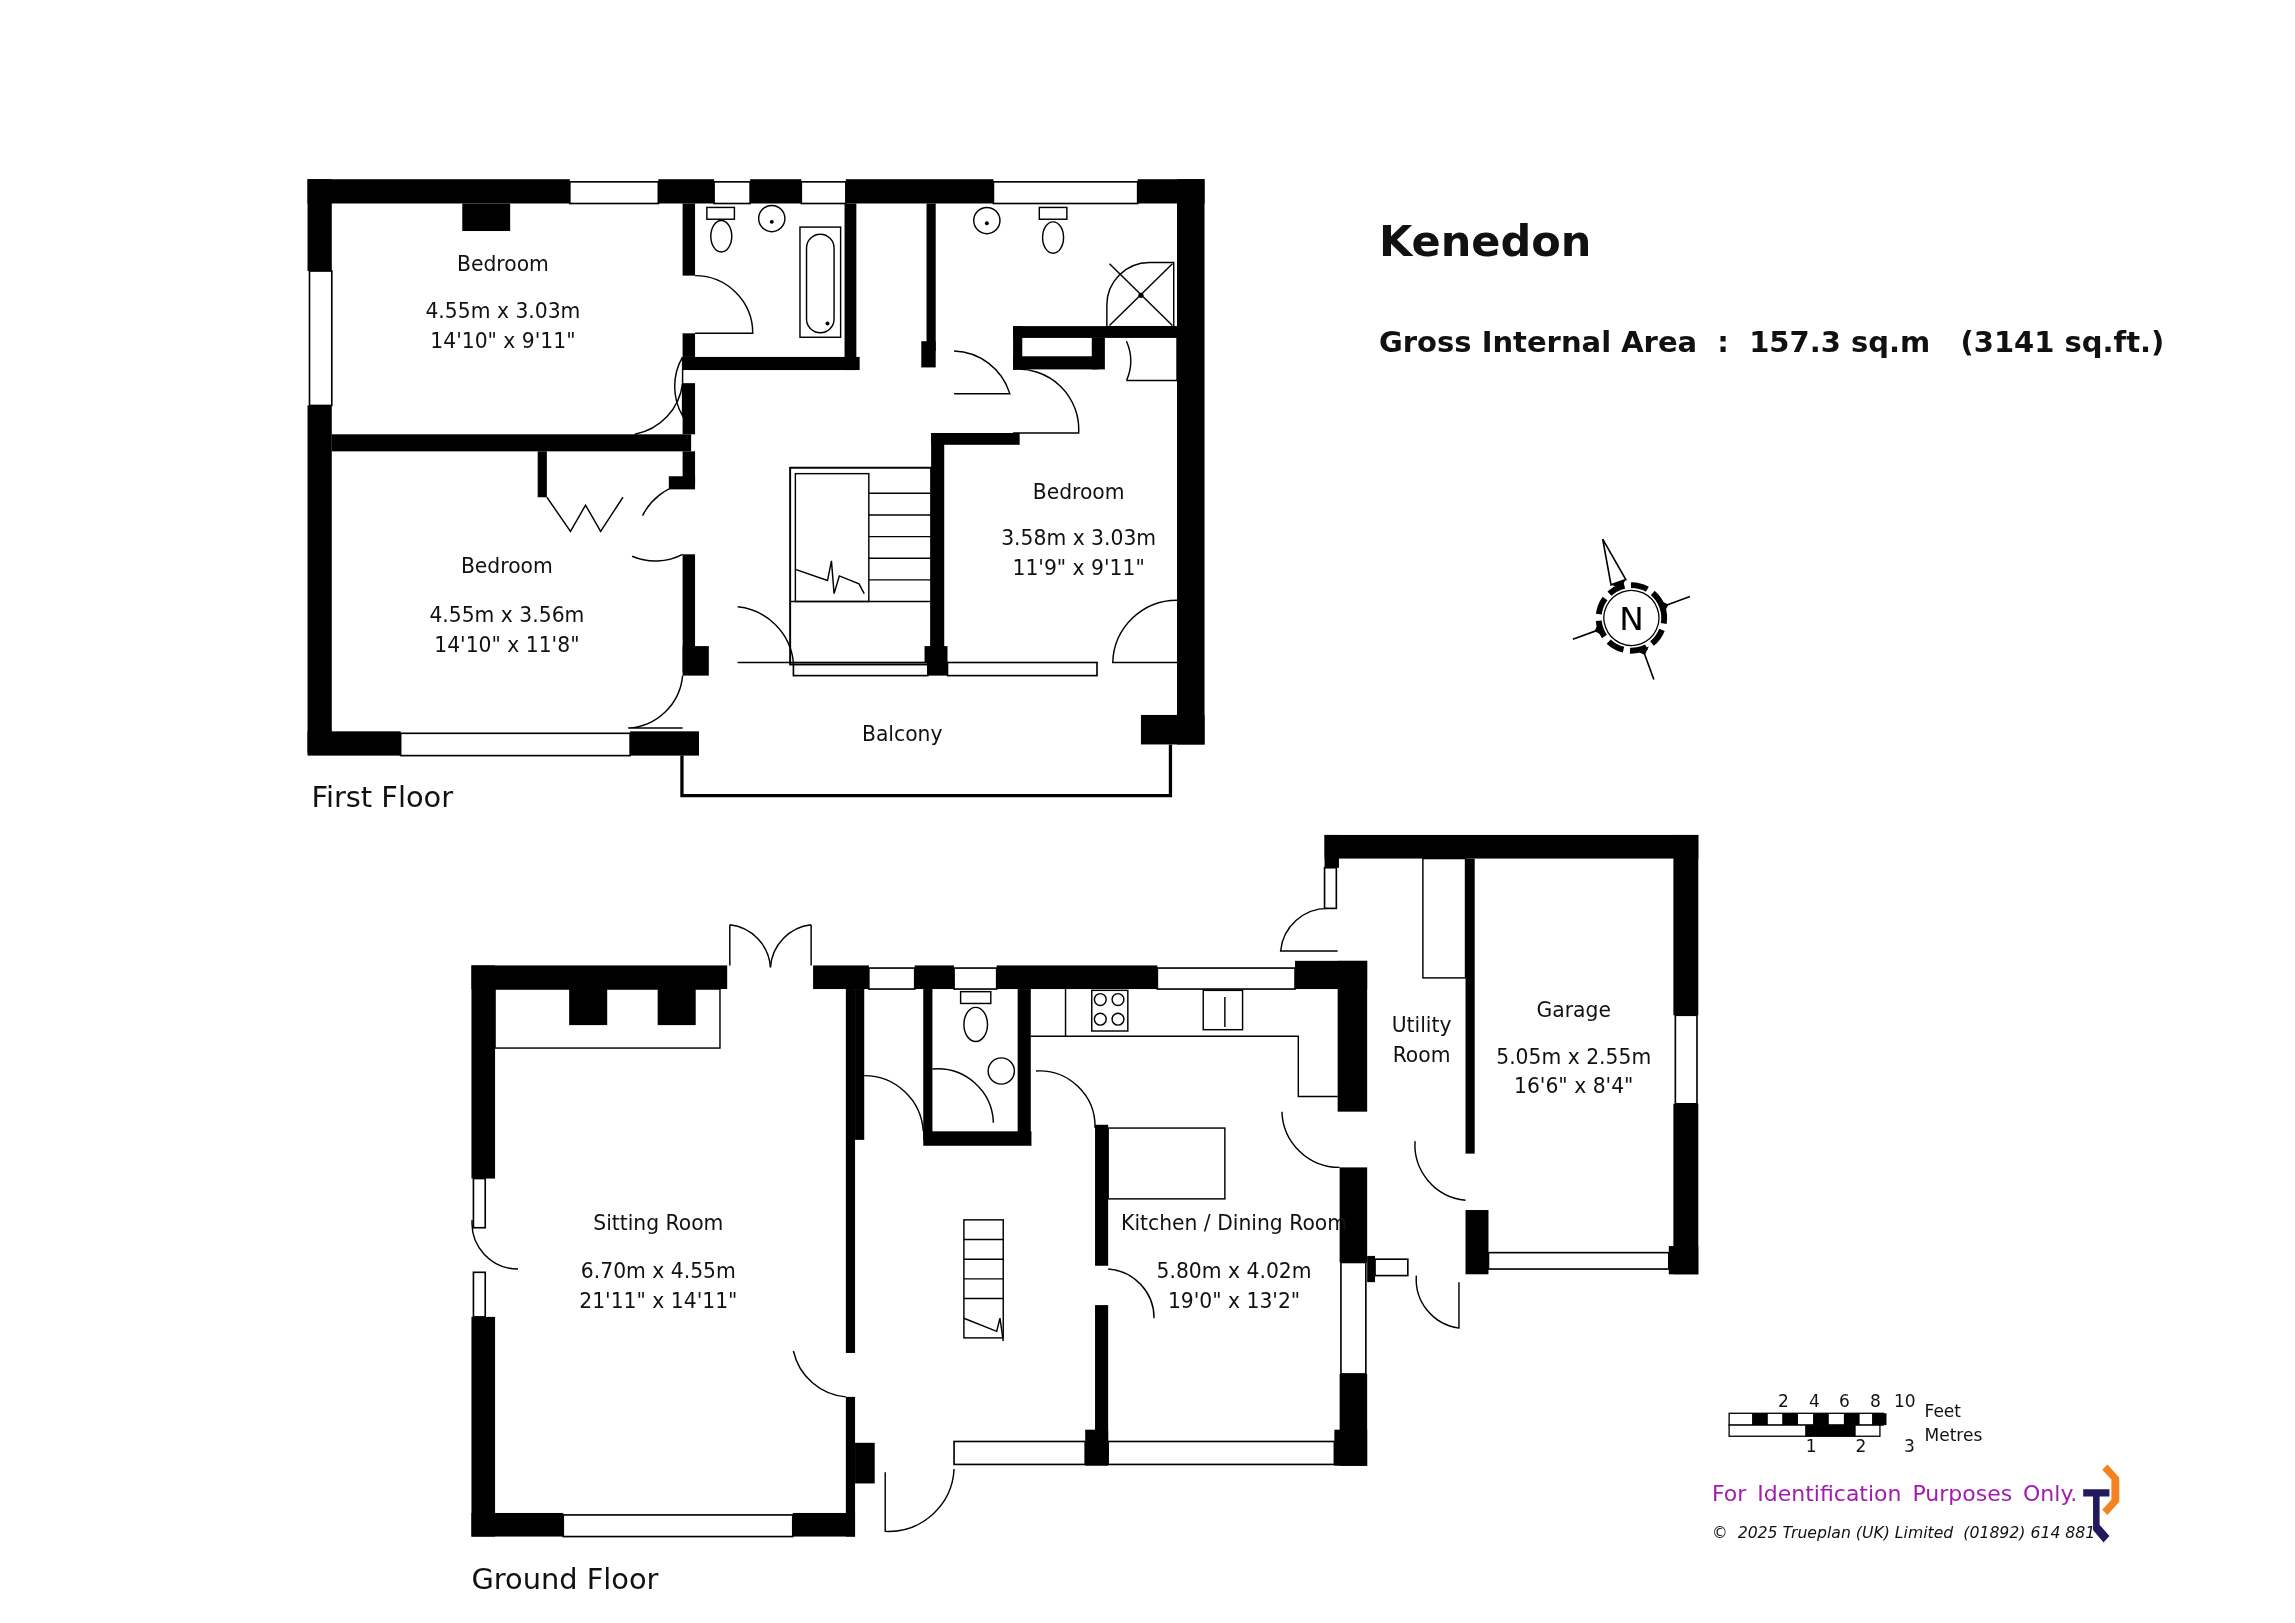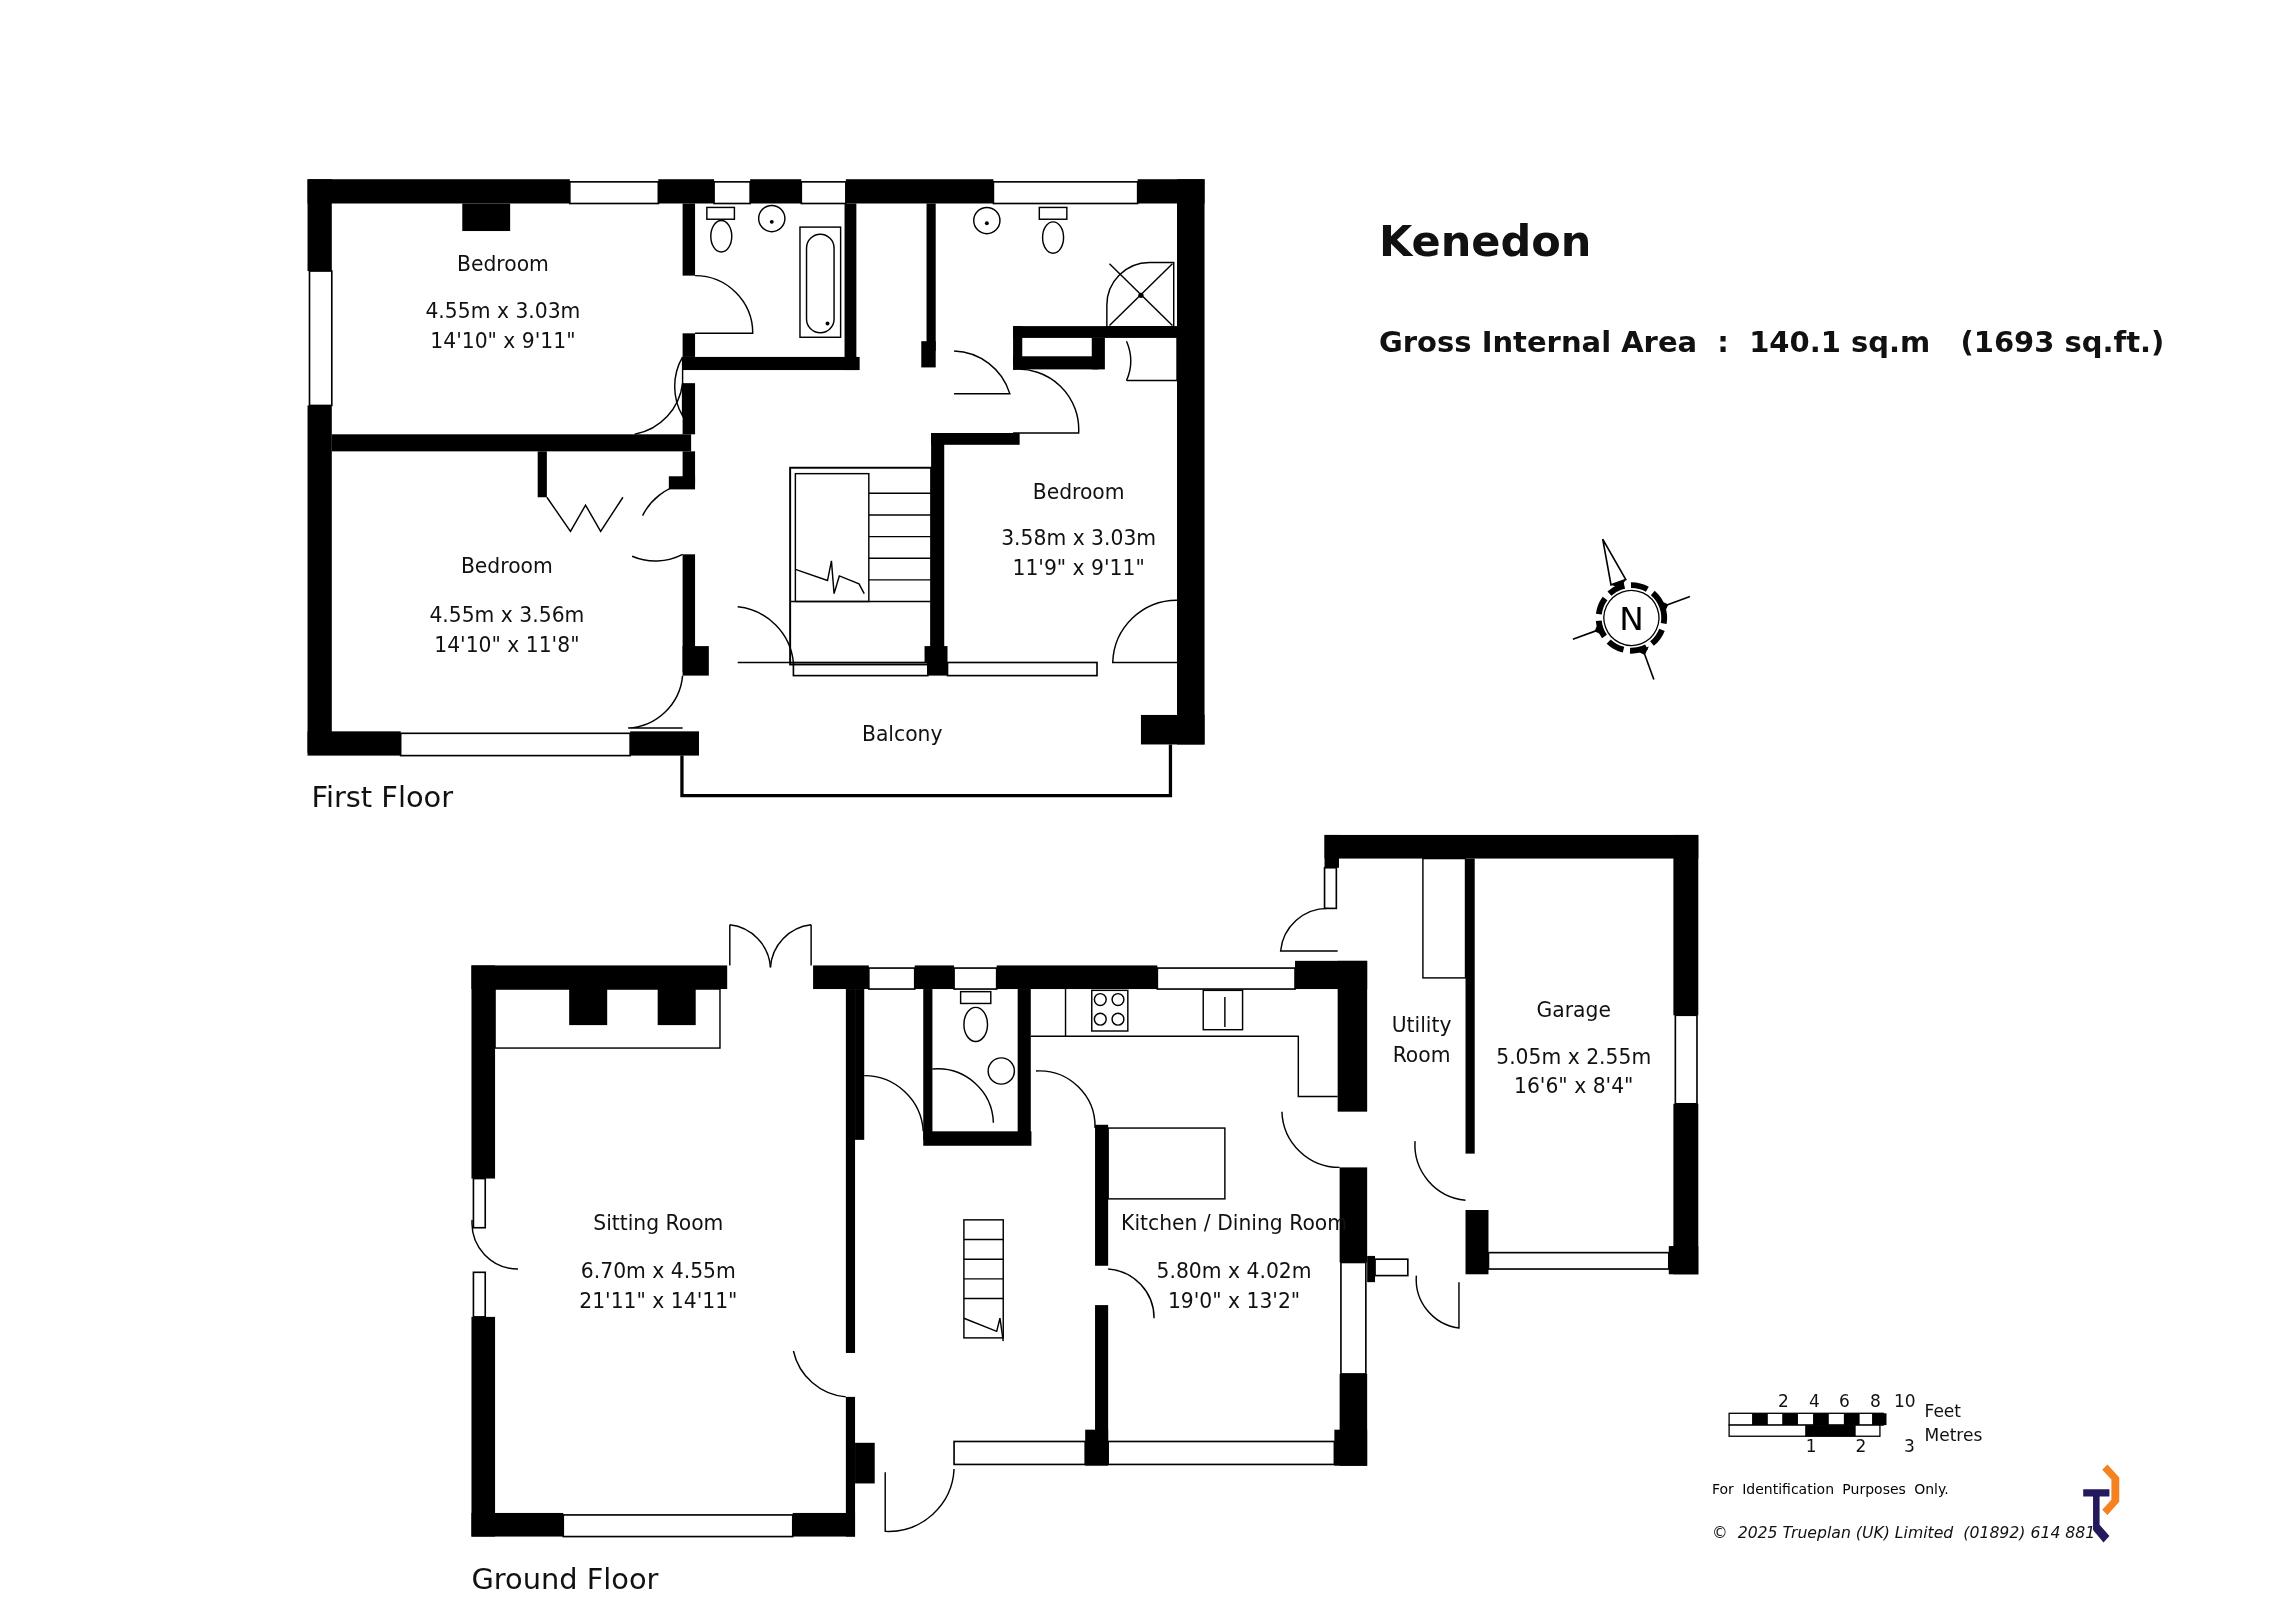--- a/index.html
+++ b/index.html
@@ -7,29 +7,29 @@
   #plan { position: absolute; left: 0; top: 0; width: 2295px; height: 1624px; }
   .wall { fill: #000; }
   .thin { fill: none; stroke: #000; stroke-width: 3; }
   .hair { fill: none; stroke: #000; stroke-width: 2.2; }
   .win { fill: #fff; stroke: #000; stroke-width: 2.5; }
   .room-label { font-family: "DejaVu Sans", sans-serif; font-size: 31px; fill: #111; text-anchor: middle; }
   .dim { font-family: "DejaVu Sans", sans-serif; font-size: 31px; fill: #111; text-anchor: middle; }
   .floor-label { font-family: "DejaVu Sans", sans-serif; font-size: 44px; fill: #111; }
   .title { position: absolute; left: 1379px; top: 216px; font-size: 43px; font-weight: 700; color: #111; letter-spacing: 0px; }
   .gia { position: absolute; left: 1379px; top: 325px; font-size: 29px; font-weight: 700; color: #111; white-space: pre; }
-  .disclaimer { position: absolute; left: 1712px; top: 1481px; font-size: 14px; color: #000000; word-spacing: 3.9px; }
+  .disclaimer { position: absolute; left: 1712px; top: 1481px; font-size: 22px; color: #a21caf; word-spacing: 3.9px; }
   .copyright { position: absolute; left: 1712px; top: 1523px; font-size: 15.7px; color: #111; white-space: pre; font-style: italic; }
   .scale-label { font-family: "DejaVu Sans", sans-serif; font-size: 26px; fill: #111; }
 </style>
 </head>
 <body>
 
 <div class="title">Kenedon</div>
-<div class="gia">Gross Internal Area  :  140.1 sq.m   (1693 sq.ft.)</div>
+<div class="gia">Gross Internal Area  :  157.3 sq.m   (3141 sq.ft.)</div>
 
 <svg id="plan" viewBox="0 0 3500 2476" xmlns="http://www.w3.org/2000/svg">
 
   <g>
 
     <rect class="wall" x="469" y="273" width="400" height="37"></rect>
     <rect class="win" x="869" y="277" width="135" height="33"></rect>
     <rect class="wall" x="1004" y="273" width="85" height="37"></rect>
     <rect class="win" x="1089" y="277" width="55" height="33"></rect>
     <rect class="wall" x="1144" y="273" width="78" height="37"></rect>

